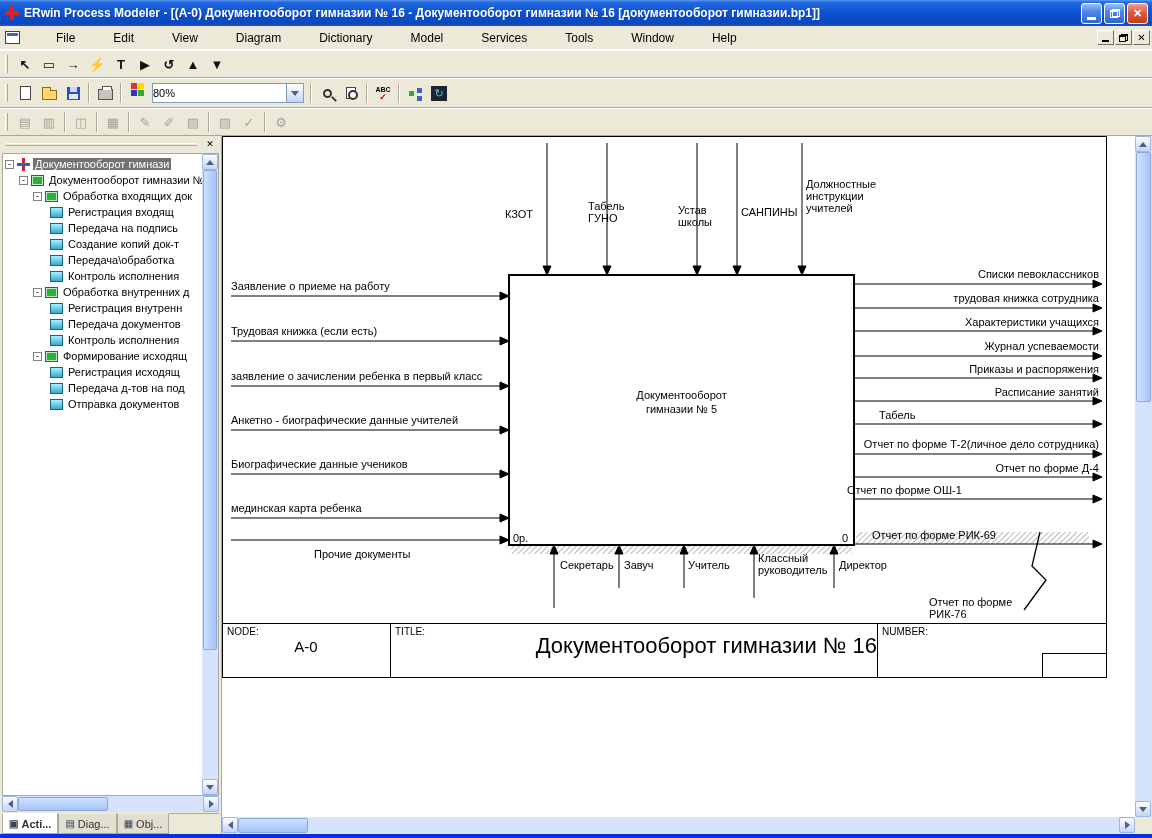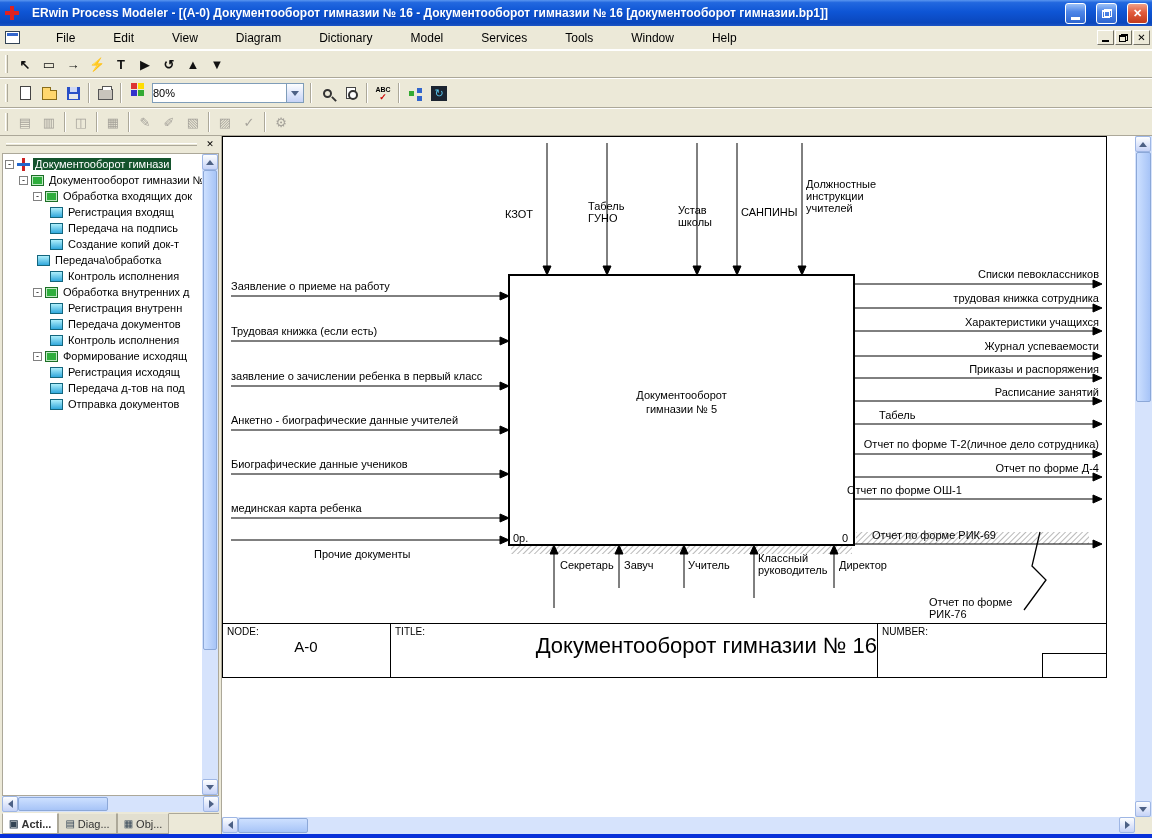--- a/index.html
+++ b/index.html
@@ -7,21 +7,21 @@
   .window {
     width:1152px; height:838px; position:relative;
     font-family:"Liberation Sans", sans-serif;
     background:#ECE9D8; overflow:hidden;
     display:flex; flex-direction:column;
   }
   
   .titlebar {
     height:26px; flex:0 0 26px; display:flex; align-items:center; padding:6px 4px;
     background:linear-gradient(180deg,#5A96F0 0%,#2268DF 10%,#0E55D5 45%,#0A47BD 88%,#1C54C4 100%);
-    color:#fff; font-weight:bold; font-size:12px;gap:8px;
+    color:#fff; font-weight:bold; font-size:12px;
   }
   .app-icon { width:16px; height:16px; margin-right:4px; position:relative; flex:0 0 16px; }
   .app-icon::before { content:""; position:absolute; left:6px; top:1px; width:4px; height:14px; background:#D22; }
   .app-icon::after  { content:""; position:absolute; left:1px; top:6px; width:14px; height:4px; background:#D22; }
   .title-text { flex:1; overflow:hidden; white-space:nowrap; text-overflow:ellipsis; text-shadow:1px 1px 1px #00228050; }
   .tb-btn {
     width:21px; height:21px; margin-left:2px; border:1px solid #fff; border-radius:3px;
     display:flex; align-items:center; justify-content:center; color:#fff; font-size:11px; font-weight:bold;
     background:linear-gradient(180deg,#9CC1F7 0%,#4E86E8 40%,#2E66D0 100%); flex:0 0 21px;
   }
@@ -100,21 +100,21 @@
   .tree-wrap { flex:1; margin:1px 2px 0 2px; border:1px solid #ACA899; background:#fff; position:relative; overflow:hidden; }
   .tree { position:absolute; left:0; top:0; right:16px; bottom:0; overflow:hidden; padding-top:2px; }
   .trow { height:16px; display:flex; align-items:center; white-space:nowrap; font-size:11px; }
   .expander { width:9px; height:9px; flex:0 0 9px; border:1px solid #808080; background:#fff; font-size:9px; line-height:7px; text-align:center; margin-right:3px; color:#000; }
   .ic-model { width:13px; height:13px; flex:0 0 13px; position:relative; margin-right:3px; }
   .ic-model::before { content:""; position:absolute; left:5px; top:0; width:3px; height:13px; background:#C22; }
   .ic-model::after  { content:""; position:absolute; left:0; top:5px; width:13px; height:3px; background:#26C; }
   .ic-green { width:13px; height:11px; flex:0 0 13px; background:#2EAE3C; border:1px solid #1c6f26; box-shadow:inset 0 0 0 1px #bfe9c4; margin-right:3px; }
   .ic-act { width:13px; height:11px; flex:0 0 13px; background:linear-gradient(180deg,#AEEFFB,#31A8DC); border:1px solid #14667E; margin-right:3px; }
   .tlabel { padding:0 2px; }
-  .trow.sel .tlabel { background:#14532d; color:#fff; }
+  .trow.sel .tlabel { background:#737373; color:#fff; }
   .tree-vsb { position:absolute; right:0; top:0; bottom:0; width:16px; background:#D6E3FC; display:flex; flex-direction:column; }
   .tree-hsb { height:16px; flex:0 0 16px; margin:0 2px; background:#D6E3FC; display:flex; }
   .sb-btn { width:16px; height:16px; flex:0 0 16px; background:linear-gradient(180deg,#FDFEFF,#C6D3F7); border:1px solid #9EB6E4; border-radius:2px; display:flex; align-items:center; justify-content:center; }
   .sb-thumb-v { flex:0 0 auto; margin:0 1px; background:linear-gradient(90deg,#CDE0FF,#A7C4F7); border:1px solid #8CA8D8; border-radius:2px; }
   .sb-thumb-h { flex:0 0 auto; margin:1px 0; background:linear-gradient(180deg,#CDE0FF,#A7C4F7); border:1px solid #8CA8D8; border-radius:2px; }
   .sb-fill { flex:1; }
   .tabbar { height:22px; flex:0 0 22px; display:flex; align-items:stretch; padding:1px 2px 0 2px; background:#ECE9D8; }
   .tab { display:flex; align-items:center; gap:3px; padding:0 6px; font-size:11px; border:1px solid #ACA899; border-top:1px solid #ECE9D8; background:#E2DFD0; color:#333; }
   .tab.active { background:#fff; font-weight:bold; border-top:1px solid #fff; }
   .tab .ticon { font-size:10px; color:#345; }
@@ -329,21 +329,21 @@
             <span class="tlabel">Регистрация входящ</span>
           </div>
           <div class="trow" style="padding-left:47px">
             <span class="ic-act"></span>
             <span class="tlabel">Передача на подпись</span>
           </div>
           <div class="trow" style="padding-left:47px">
             <span class="ic-act"></span>
             <span class="tlabel">Создание копий док-т</span>
           </div>
-          <div class="trow" style="padding-left:34px">
+          <div class="trow" style="padding-left:47px">
             <span class="ic-act"></span>
             <span class="tlabel">Передача\обработка </span>
           </div>
           <div class="trow" style="padding-left:47px">
             <span class="ic-act"></span>
             <span class="tlabel">Контроль исполнения</span>
           </div>
           <div class="trow" style="padding-left:30px">
             <span class="expander">-</span>
             <span class="ic-green"></span>

